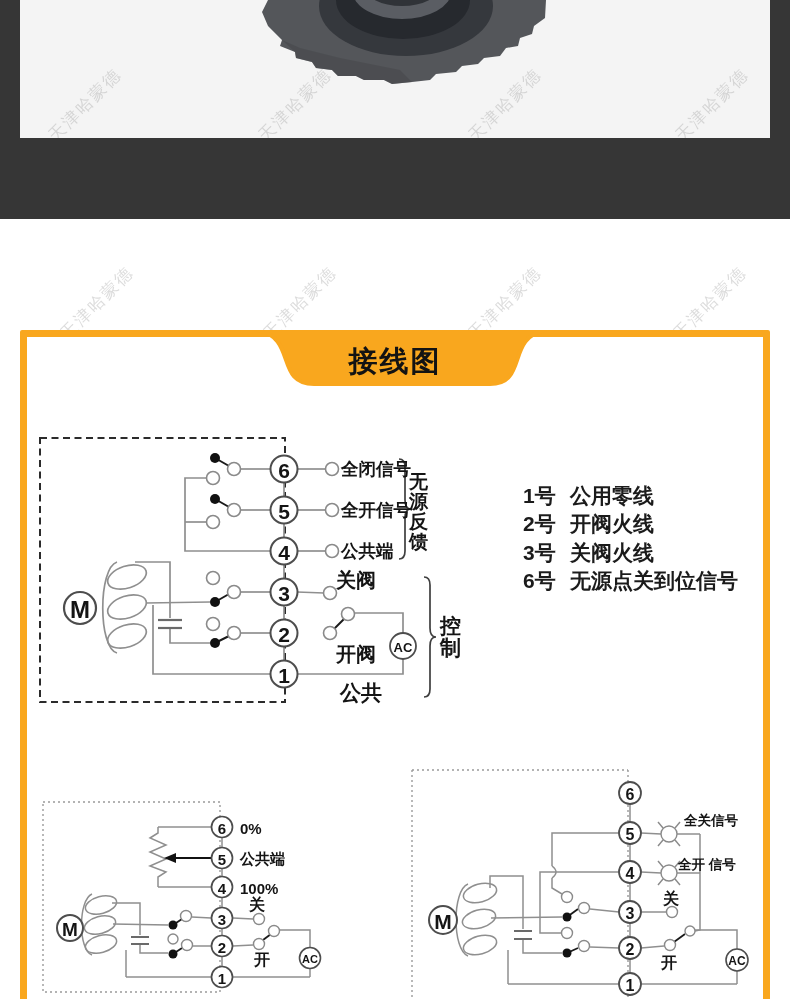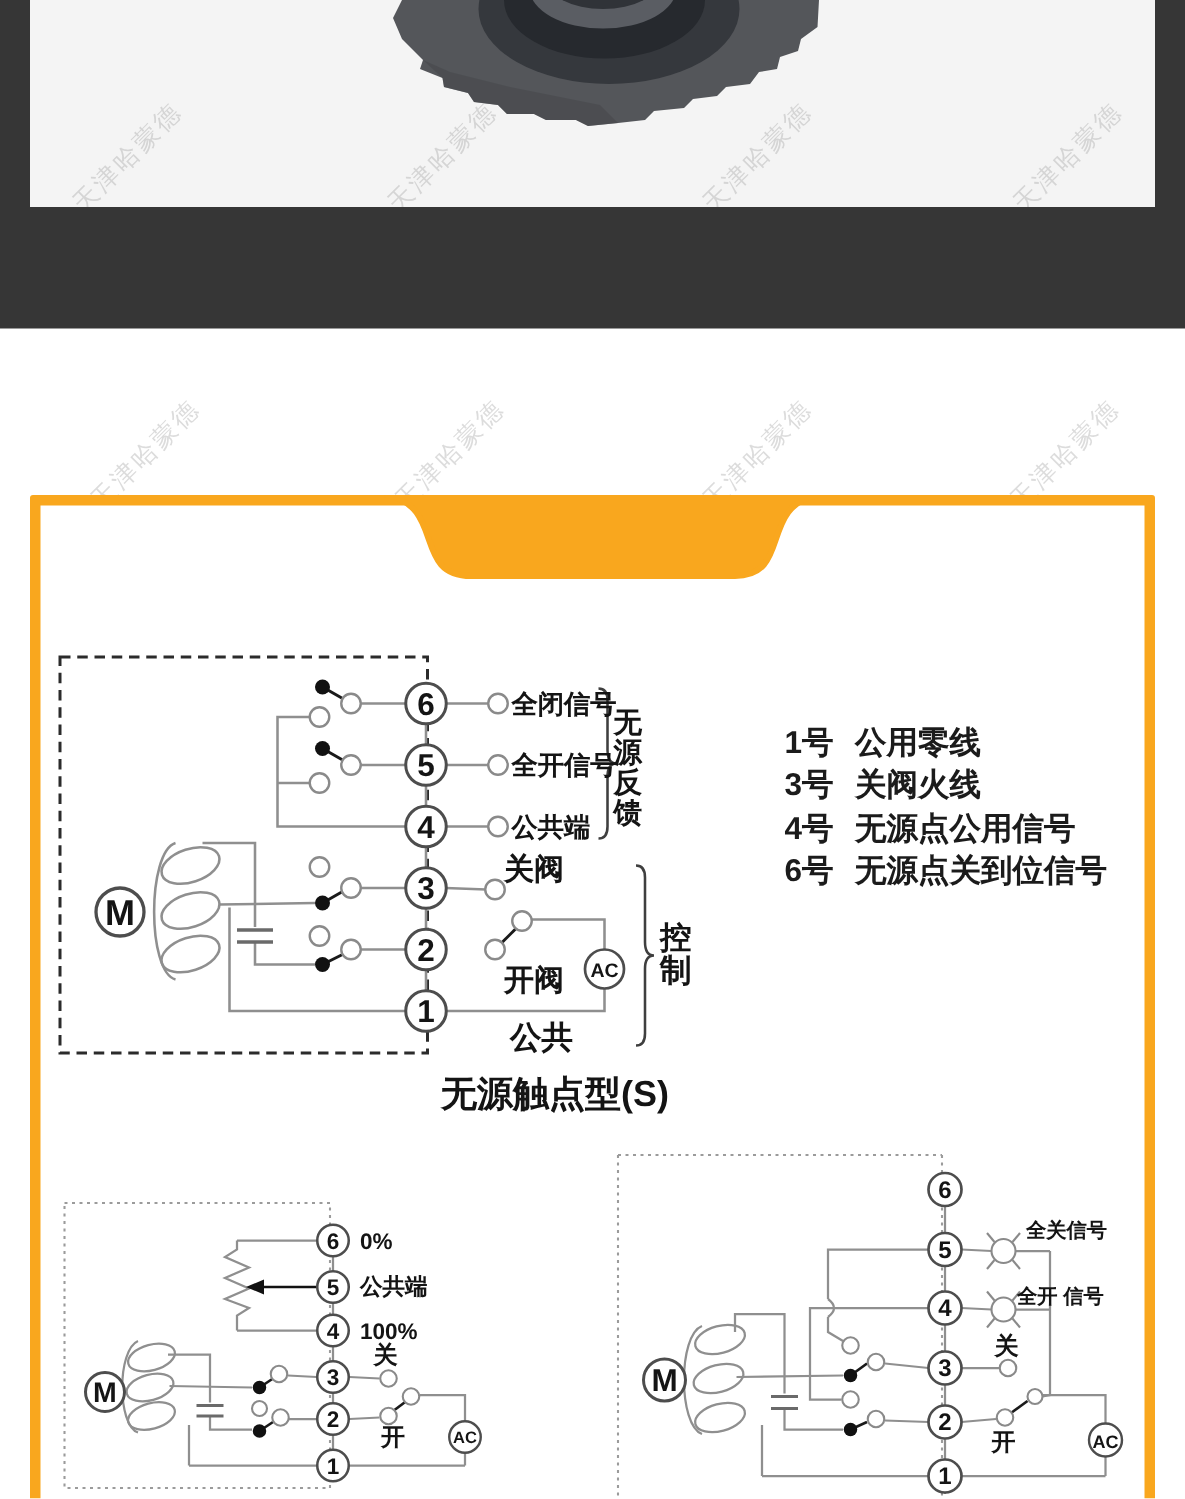--- a/index.html
+++ b/index.html
@@ -65,20 +65,21 @@
   <div class="wm" style="left:118px;top:892px">天津哈蒙德</div>
   <div class="wm" style="left:312px;top:892px">天津哈蒙德</div>
   <div class="wm" style="left:522px;top:892px">天津哈蒙德</div>
   <div class="wm" style="left:700px;top:892px">天津哈蒙德</div>
 
   <div class="card"></div>
 
   <svg class="tab-svg" width="750" height="62" viewBox="20 330 750 62">
     <path d="M258,330 C297,338 275,384 314,384 L490,384 C528,384 506,338 545,330 Z" fill="#F9A71E" stroke="#F9A71E" stroke-width="4" stroke-linejoin="round"></path>
   </svg>
+  <div class="tab-title">接线图</div>
 
   <svg style="left:30px;top:425px" width="440" height="292" viewBox="30 425 440 292">
     <rect x="40" y="438" width="245" height="264" fill="none" stroke="#2b2b2b" stroke-width="2" stroke-dasharray="7 4.5"></rect>
     <g stroke="#8F8F8F" stroke-width="1.7" fill="none">
       <line x1="284" y1="456" x2="284" y2="688"></line>
       <line x1="297" y1="469" x2="326" y2="469"></line>
       <line x1="297" y1="510" x2="326" y2="510"></line>
       <line x1="297" y1="551" x2="326" y2="551"></line>
       <line x1="297" y1="592" x2="324" y2="593"></line>
       <polyline points="354,613 403,613 403,633"></polyline>
@@ -164,26 +165,25 @@
       <text x="336" y="580" dominant-baseline="central" font-size="20">关阀</text>
       <text x="336" y="654" dominant-baseline="central" font-size="20">开阀</text>
       <text x="340" y="692" dominant-baseline="central" font-size="21">公共</text>
     </g>
   </svg>
   <div class="vlabel fb">无源反馈</div>
   <div class="vlabel ctl">控制</div>
 
   <div class="legend">
     <div class="legend-row"><span class="legend-num">1号</span><span>公用零线</span></div>
+    <div class="legend-row"><span class="legend-num">2号</span><span>开阀火线</span></div>
     <div class="legend-row"><span class="legend-num">3号</span><span>关阀火线</span></div>
-    <div class="legend-row"><span class="legend-num">4号</span><span>无源点公用信号</span></div>
     <div class="legend-row"><span class="legend-num">6号</span><span>无源点关到位信号</span></div>
   </div>
 
-  <div class="caption">无源触点型(S)</div>
 
   <svg style="left:35px;top:795px" width="345" height="204" viewBox="35 795 345 204">
     <rect x="43" y="802" width="177" height="190" fill="none" stroke="#9b9b9b" stroke-width="1.4" stroke-dasharray="2 3"></rect>
     <g stroke="#8F8F8F" stroke-width="1.5" fill="none">
       <line x1="222" y1="817" x2="222" y2="988"></line>
       <polyline points="158,827 158,833 150,838 166,845 150,852 166,859 150,866 166,872 158,877 158,887"></polyline>
       <line x1="158" y1="827" x2="211" y2="827"></line>
       <line x1="158" y1="887" x2="211" y2="887"></line>
       <line x1="233" y1="918" x2="253" y2="919"></line>
       <line x1="233" y1="946" x2="253" y2="945"></line>

